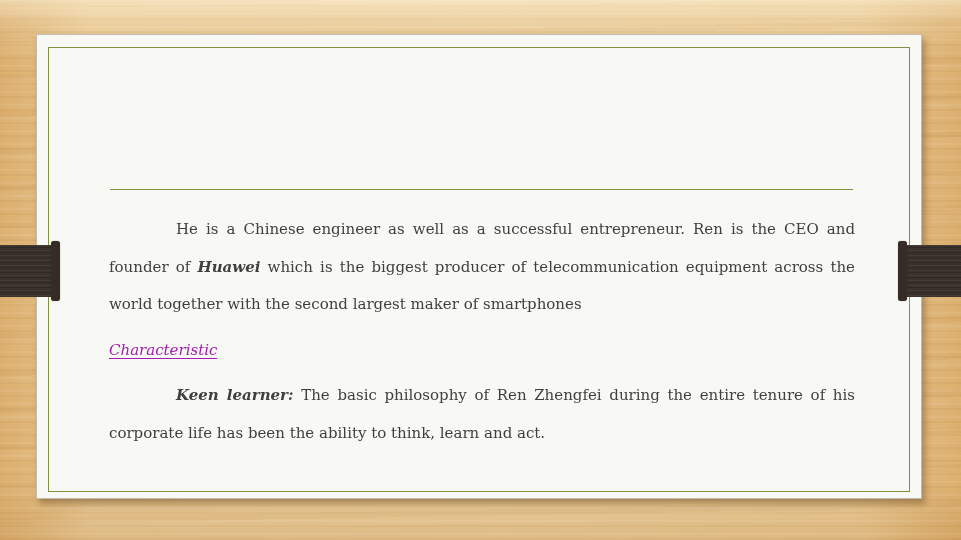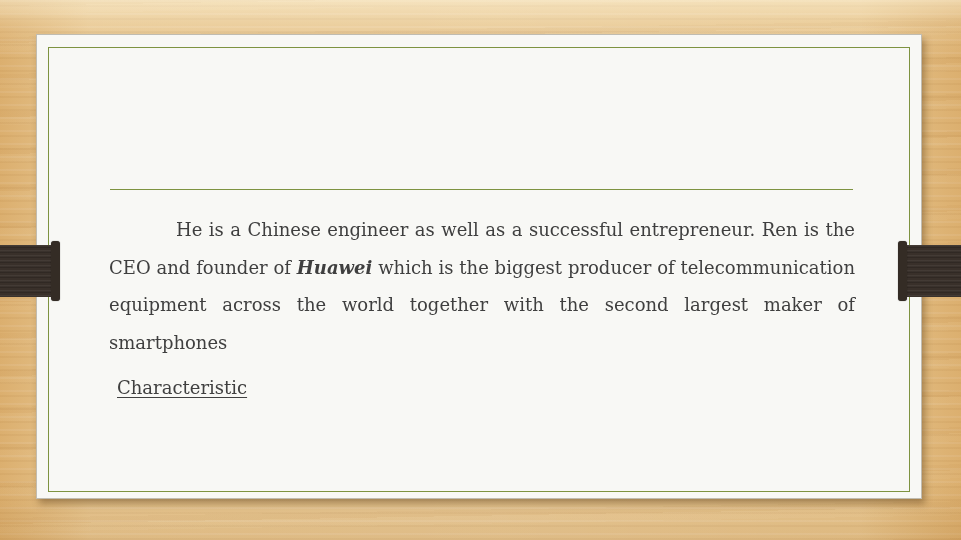--- a/index.html
+++ b/index.html
@@ -74,37 +74,38 @@
     height: 0;
     border-top: 1.5px solid #7e9340;
   }
 
   .content {
     position: absolute;
     left: 72px;
     top: 176px;
     width: 746px;
     font-family: "DejaVu Serif", serif;
-    font-size: 18px;
+    font-size: 15px;
     line-height: 37.5px;
     color: #3f3f3f;
   }
 
   .para {
     margin: 0;
     text-align: justify;
     text-align-last: left;
     text-indent: 67px;
   }
 
   .heading {
-    margin: 8px 0 0 8px;
+    margin: 8px 0 0 0;
+    font-style: italic;
     text-decoration: underline;
     text-underline-offset: 3px;
-    color: #404040;
+    color: #a21caf;
   }
 
   .p2 {
     margin-top: 8px;
   }
 
   .bi {
     font-weight: bold;
     font-style: italic;
   }
@@ -143,20 +144,21 @@
   <div class="inner-border"></div>
 
 
   <div class="separator"></div>
 
   <div class="content">
     <p class="para"><span>He is a Chinese engineer as well as a successful entrepreneur. Ren is the CEO and founder of </span><span class="bi">Huawei</span><span> which is the biggest producer of telecommunication equipment across the world together with the second largest maker of smartphones</span></p>
 
     <p class="heading">Characteristic</p>
 
+    <p class="para p2"><span class="bi">Keen learner:</span><span> The basic philosophy of Ren Zhengfei during the entire tenure of his corporate life has been the ability to think, learn and act.</span></p>
   </div>
 </div>
 
 <div class="band band-left">
   <div class="lip lip-left"></div>
 </div>
 <div class="band band-right">
   <div class="lip lip-right"></div>
 </div>
 

